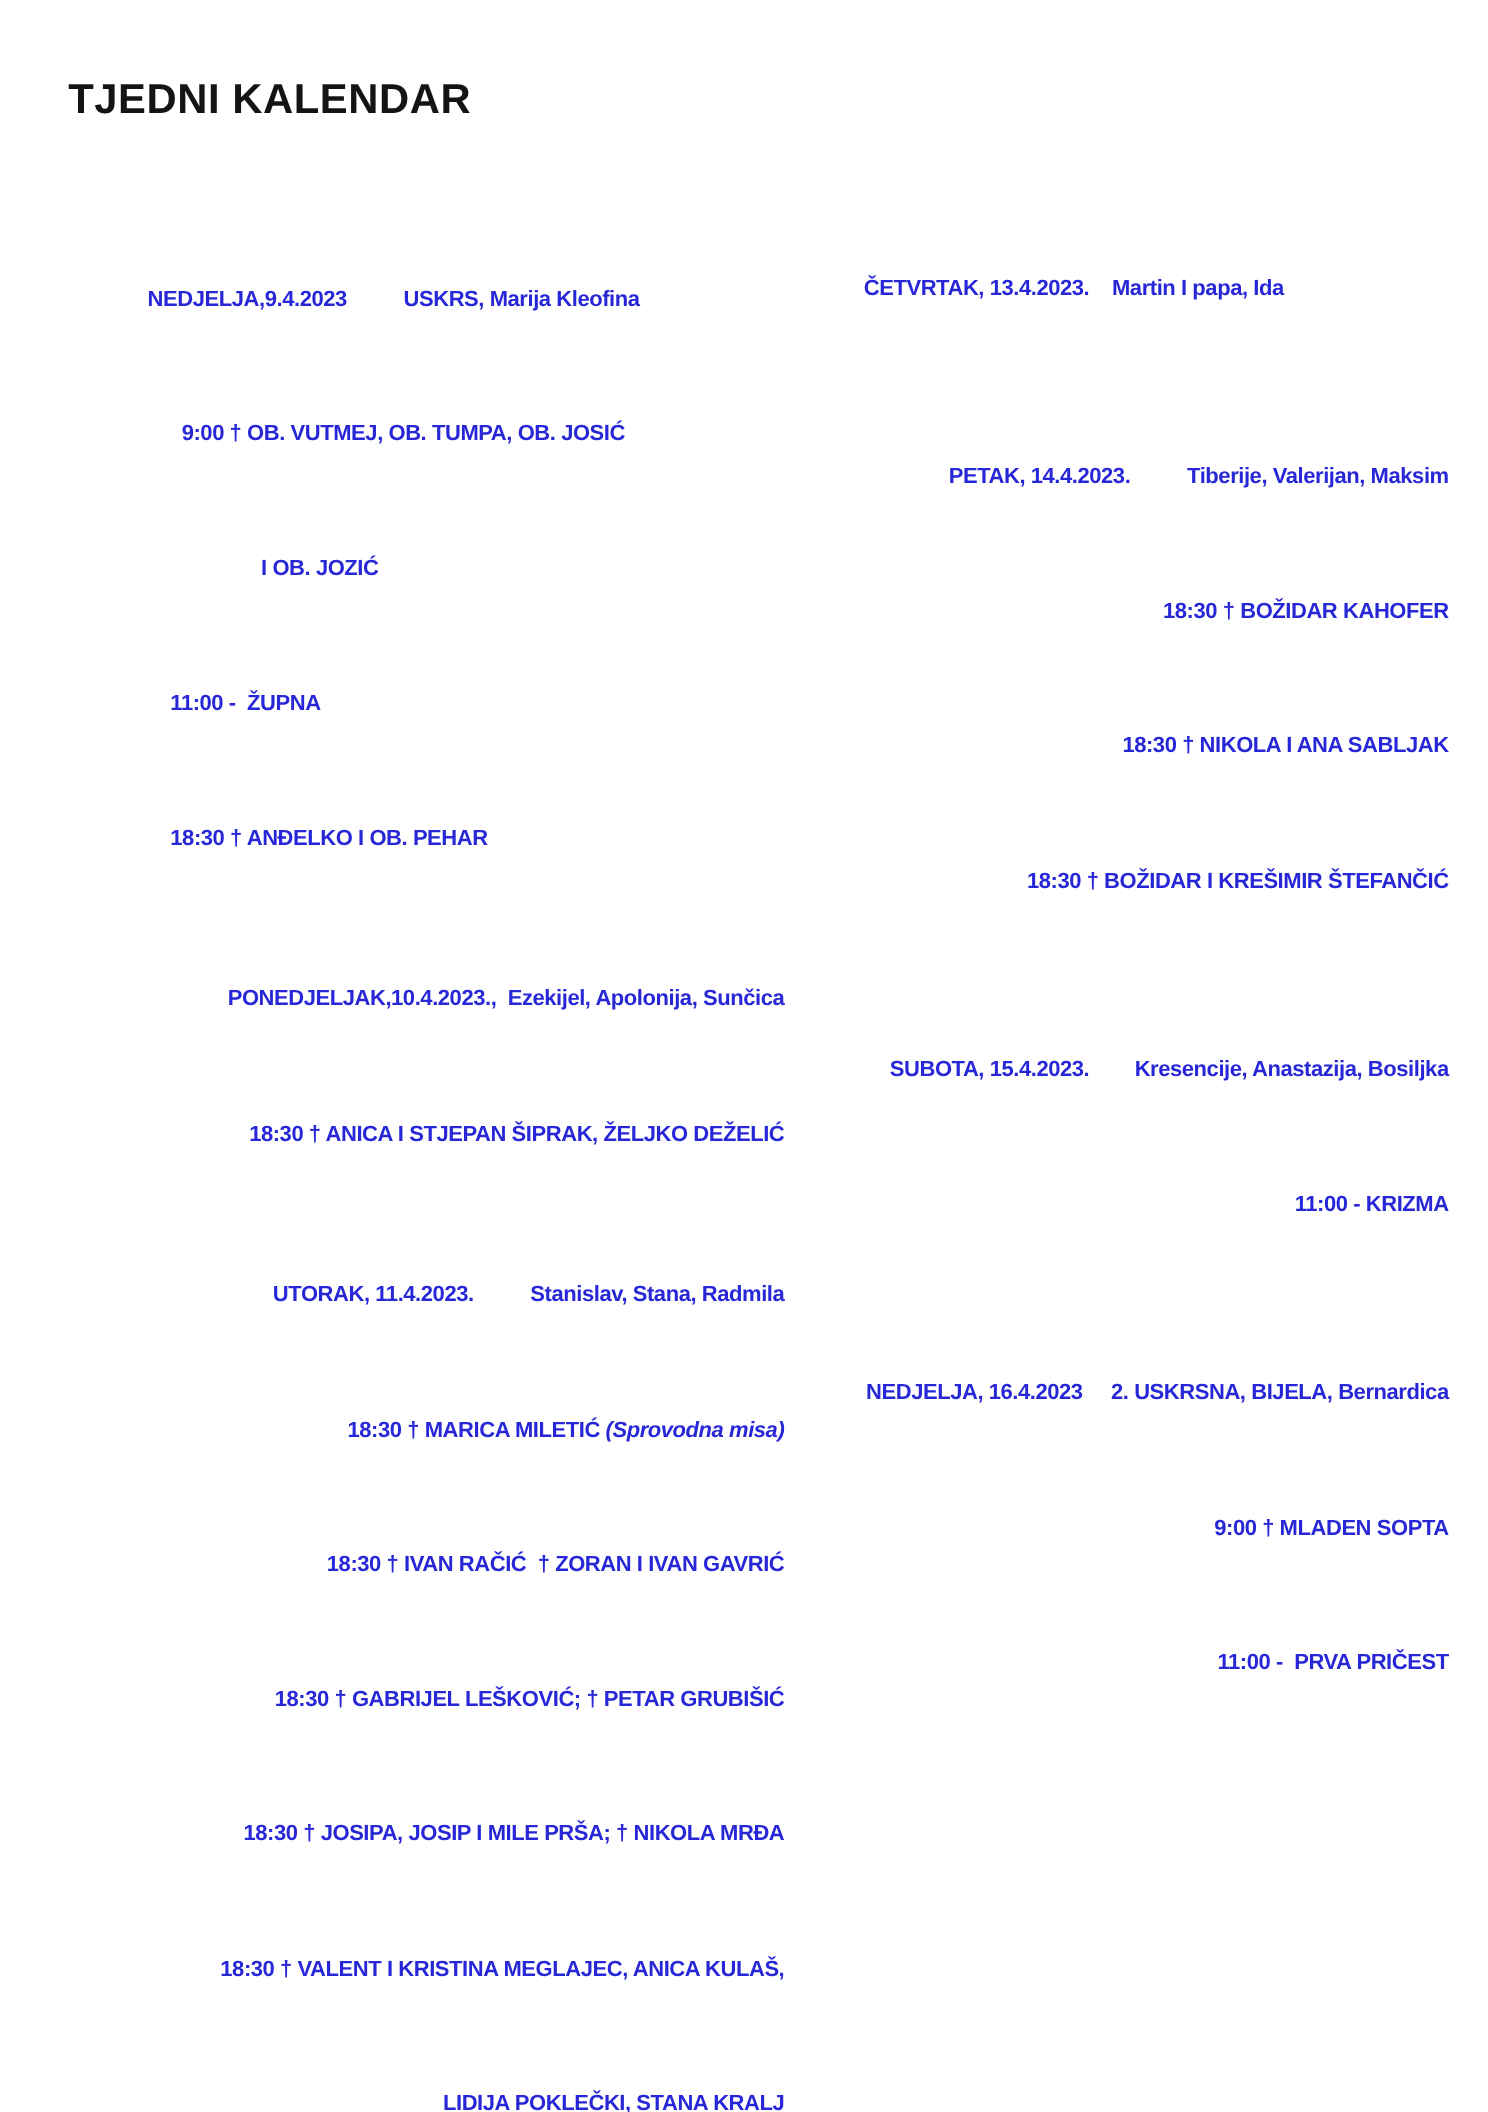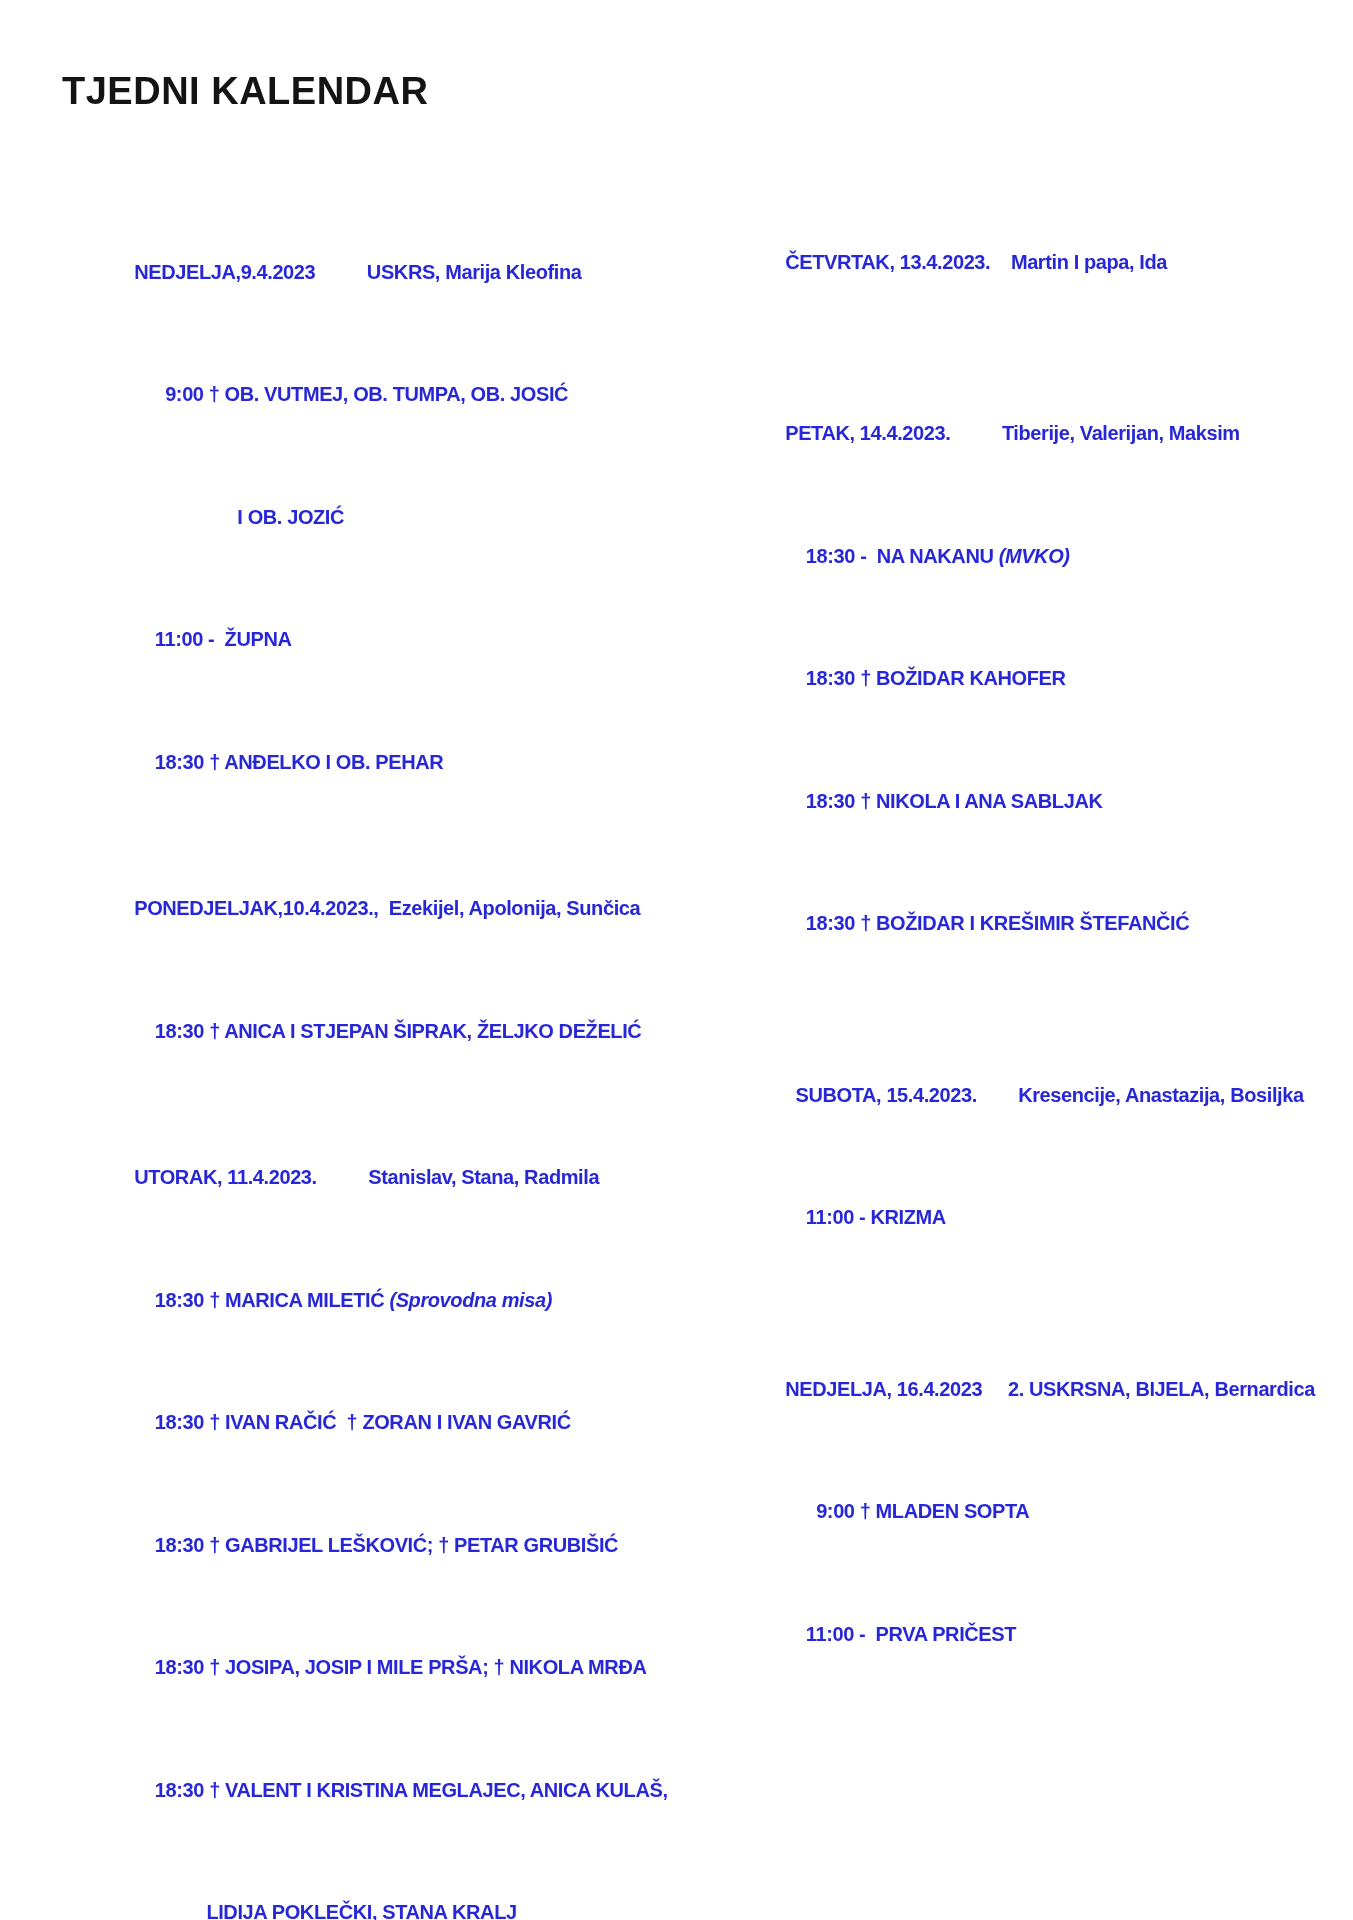--- a/index.html
+++ b/index.html
@@ -8,21 +8,21 @@
     font-family:"Liberation Sans","DejaVu Sans",sans-serif;color:#0b0b10;
   }
   .title{
     margin:69px 0 0 62px;font-size:38px;line-height:44px;font-weight:bold;
     color:#141414;letter-spacing:.5px;
   }
   .calendar{display:flex;margin-top:63px;padding:0 36px 0 62px;color:#2727d8;}
   .col{font-weight:bold;font-size:20px;line-height:24.5px;letter-spacing:-0.4px;}
   .col-left{flex:0 0 651px;padding-top:10px;}
   .col-right{flex:1;}
-  .cal-section + .cal-section{margin-top:24px;}
+  .cal-section + .cal-section{margin-top:24px;text-align:right;}
   .col-right .cal-section + .cal-section{margin-top:49px;}
   .cal-line{white-space:pre-wrap;}
   .it{font-style:italic;}
 </style>
 </head>
 <body>
 
 <h1 class="title">TJEDNI KALENDAR</h1>
 
 <section class="calendar">
@@ -144,25 +144,20 @@
 
       <div class="cal-section">
         <div>
 
             <div class="cal-line">
               <span>
                 
               <span>PETAK, 14.4.2023.          Tiberije, Valerijan, Maksim</span></span>
             </div>
 
-            <div class="cal-line">
-              <span>
-                
-              <span>    18:30 -  NA NAKANU </span><span class="it">(MVKO)</span></span>
-            </div>
 
 
             <div class="cal-line">
               <span>
                 
               <span>    18:30 † BOŽIDAR KAHOFER</span></span>
             </div>
 
             <div class="cal-line">
               <span>

